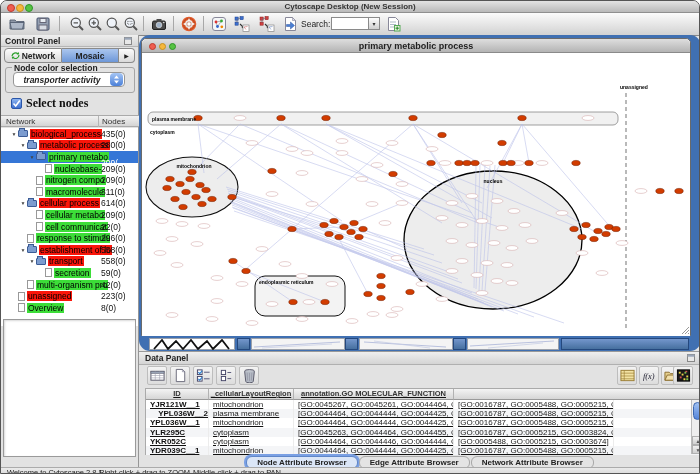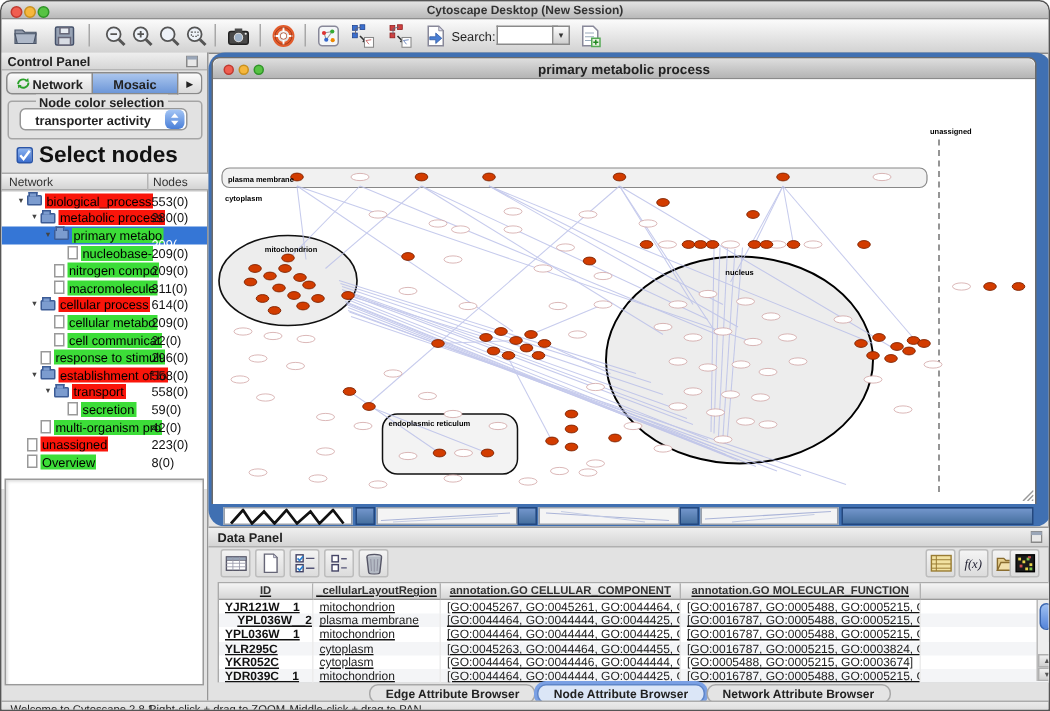--- a/index.html
+++ b/index.html
@@ -30,30 +30,30 @@
   .float-ic{position:absolute;top:2px;width:8px;height:8px;}
   .cp-tabs{position:absolute;left:3px;top:13px;width:131px;height:15px;display:flex;}
   .cp-tab{flex:1;display:flex;align-items:center;justify-content:center;gap:2px;
     background:linear-gradient(#fcfcfc,#d9d9d9);border:1px solid #8a8a8a;border-left:none;
     font-size:8.5px;font-weight:bold;color:#222;}
   .cp-tab.first{border-left:1px solid #8a8a8a;border-radius:4px 0 0 4px;}
   .cp-tab.sel{background:linear-gradient(#abc6ee,#6d97d8);}
   .cp-tabarrow{width:15px;background:linear-gradient(#fcfcfc,#d9d9d9);border:1px solid #8a8a8a;border-left:none;
     border-radius:0 4px 4px 0;font-size:6px;display:flex;align-items:center;justify-content:center;color:#222;}
   .group{position:absolute;left:4px;top:32px;width:128px;height:24px;border:1px solid #a5a5a5;border-radius:3px;}
-  .legend{position:absolute;left:18px;top:-5px;background:#e2e2e2;padding:0 2px;font-size:8.5px;font-weight:bold;color:#222;}
+  .legend{position:absolute;left:6px;top:-5px;background:#e2e2e2;padding:0 2px;font-size:8.5px;font-weight:bold;color:#222;}
   .combo{position:absolute;left:7px;top:4px;width:112px;height:15px;background:#fff;border:1px solid #979797;
     border-radius:4px;display:flex;align-items:center;box-sizing:border-box;}
-  .combo > span:first-child{flex:1;text-align:center;font-size:8.5px;font-weight:bold;color:#222;}
+  .combo > span:first-child{flex:1;text-align:center;font-size:8.5px;font-weight:bold;color:#222;font-style:italic;}
   .stepper{width:13px;height:13px;margin-right:1px;border-radius:4px;background:linear-gradient(#a5c6f5,#4a7fd8);
     display:flex;align-items:center;justify-content:center;}
   .cbrow{position:absolute;left:10px;top:62px;height:12px;display:flex;align-items:center;gap:4px;}
   .cbox{width:11px;height:11px;border-radius:2px;background:linear-gradient(#8cb4f0,#3d6fd0);
     border:1px solid #2a55a8;box-sizing:border-box;display:flex;align-items:center;justify-content:center;}
-  .cbrow span:last-child{font-size:15px;font-weight:bold;color:#111;}
+  .cbrow span:last-child{font-size:12px;font-weight:bold;color:#111;font-family:Liberation Serif, serif;}
   .tree-head{position:absolute;left:0;top:80px;width:138px;height:12px;background:linear-gradient(#f2f2f2,#d4d4d4);
     border-top:1px solid #aaa;border-bottom:1px solid #aaa;box-sizing:border-box;}
   .tree-head .c1{position:absolute;left:5px;top:1px;font-size:8px;color:#333;}
   .tree-head .c2{position:absolute;left:101px;top:1px;font-size:8px;color:#333;}
   .tree-head .cd{position:absolute;left:97px;top:0;width:1px;height:11px;background:#b5b5b5;}
   #tree{position:absolute;left:0;top:93px;width:137px;height:198px;background:#fff;overflow:hidden;}
   .trow{position:relative;height:11.6px;display:flex;align-items:center;white-space:nowrap;}
   .trow.sel{background:#3576d6;}
   .arr{display:inline-block;width:8px;font-size:5px;color:#444;text-align:center;flex:none;}
   .t-folder{flex:none;width:10px;height:7px;background:#7c9ccf;border:1px solid #3c5c96;border-radius:1px;
@@ -316,21 +316,21 @@
     <div class="tree-head">
       <span class="c1">Network</span>
       <span class="cd"></span>
       <span class="c2">Nodes</span>
     </div>
     <div id="tree">
         <div class="trow">
           <span class="arr" style="margin-left: 9px;">▼</span>
           <span class="t-folder"></span>
           <span class="pill red">biological_process</span>
-          <span class="cnt">553(0)</span>
+          <span class="cnt">435(0)</span>
         </div>
         <div class="trow">
           <span class="arr" style="margin-left: 18px;">▼</span>
           <span class="t-folder"></span>
           <span class="pill red">metabolic process</span>
           <span class="cnt">280(0)</span>
         </div>
         <div class="trow sel">
           <span class="arr" style="margin-left: 27px;">▼</span>
           <span class="t-folder"></span>
@@ -772,21 +772,20 @@
             <rect x="8" y="11" width="2" height="2" fill="#e8d44a"></rect>
             <rect x="11" y="11" width="2" height="2" fill="#7ac44a"></rect>
             <rect x="10" y="3" width="2" height="1.5" fill="#d05050"></rect>
           </g>
         </svg>
     </div>
     <div class="dp-table">
       <div class="dp-hrow" id="dp-cols">
           <div class="hcell" style="width: 63px;">ID</div>
           <div class="hcell" style="width: 85px;">_cellularLayoutRegion</div>
-          <div class="hcell" style="width: 160px;">annotation.GO CELLULAR_COMPONENT</div>
           <div class="hcell" style="width: 160px;">annotation.GO MOLECULAR_FUNCTION</div>
           <div class="hcell" style="flex: 1 1 0%;"></div>
         </div>
       <div id="dp-rows">
           <div class="drow">
             <div class="dcell id" style="width: 63px;">YJR121W__1</div>
             <div class="dcell" style="width: 85px;">mitochondrion</div>
             <div class="dcell" style="width: 160px;">[GO:0045267, GO:0045261, GO:0044464, G...</div>
             <div class="dcell" style="width: 160px;">[GO:0016787, GO:0005488, GO:0005215, G...</div>
           </div>
@@ -821,22 +820,22 @@
             <div class="dcell" style="width: 160px;">[GO:0016787, GO:0005488, GO:0005215, G...</div>
           </div>
         </div>
       <div class="vscroll">
         <div class="thumb"></div>
         <div class="sbtn" style="bottom:9px;">▲</div>
         <div class="sbtn" style="bottom:0;">▼</div>
       </div>
     </div>
     <div class="dp-tabs">
+      <div class="dp-tab sel">Node Attribute Browser</div>
       <div class="dp-tab">Edge Attribute Browser</div>
-      <div class="dp-tab sel">Node Attribute Browser</div>
       <div class="dp-tab">Network Attribute Browser</div>
     </div>
   </div>
 
   <div class="status">
     <span style="left:6px;">Welcome to Cytoscape 2.8.1</span>
     <span style="left:98px;">Right-click + drag to ZOOM</span>
     <span style="left:192px;">Middle-click + drag to PAN</span>
   </div>
 

